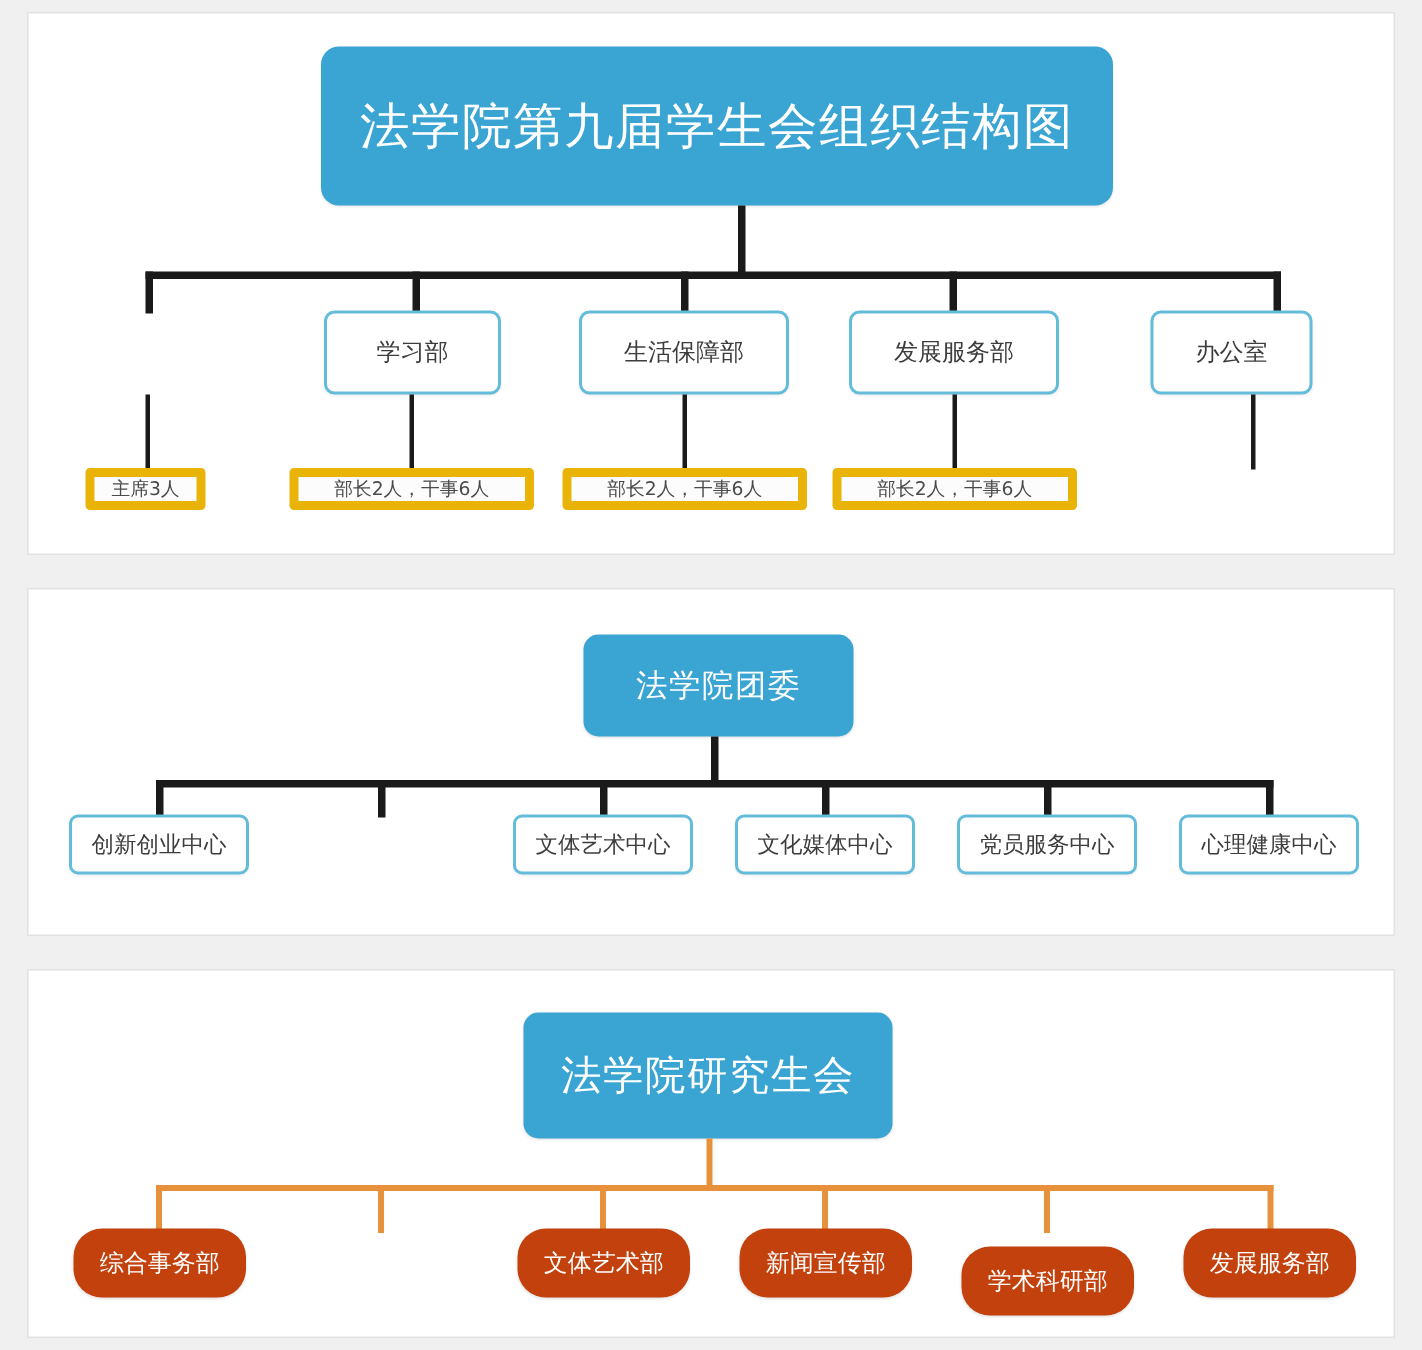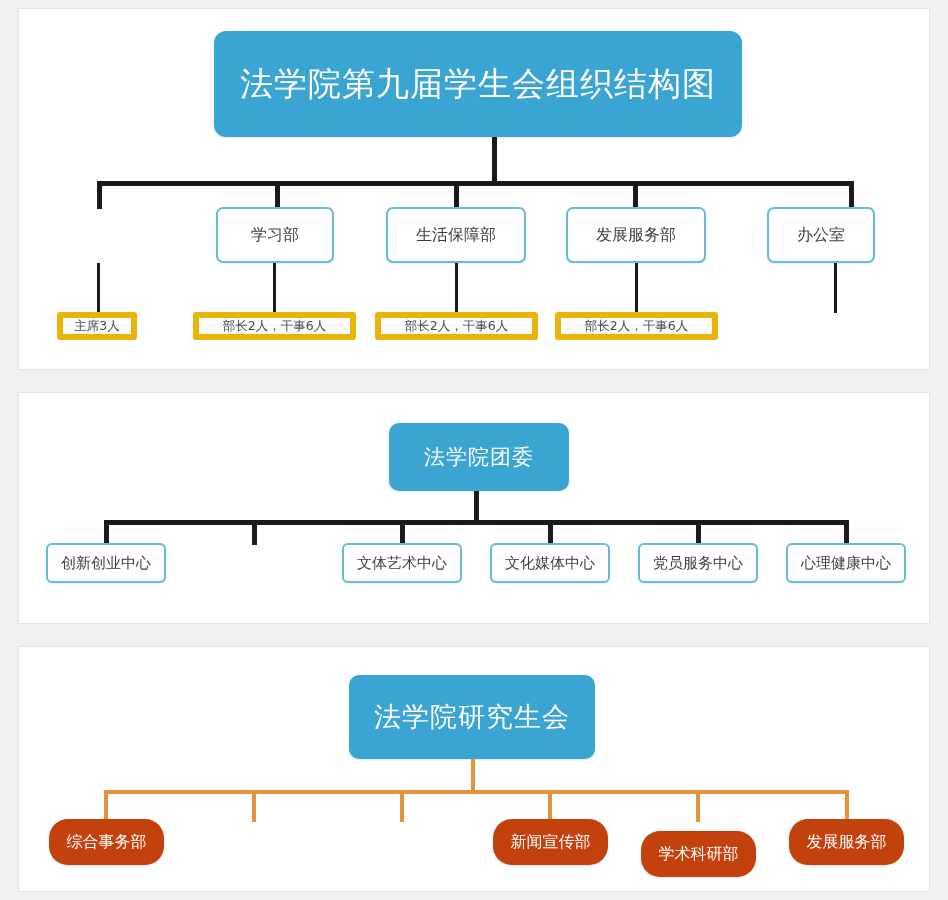--- a/index.html
+++ b/index.html
@@ -219,20 +219,23 @@
     <div class="line orange" style="left:85px;  top:143px; width:4px; height:32px;"></div>
     <div class="line orange" style="left:233px; top:143px; width:4px; height:32px;"></div>
     <div class="line orange" style="left:381px; top:143px; width:4px; height:32px;"></div>
     <div class="line orange" style="left:529px; top:143px; width:4px; height:32px;"></div>
     <div class="line orange" style="left:677px; top:143px; width:4px; height:32px;"></div>
     <div class="line orange" style="left:826px; top:143px; width:4px; height:32px;"></div>
 
     <div class="node-filled" style="left:30px; width:115px;">
       <span>综合事务部</span>
     </div>
+    <div class="node-filled" style="left:326px; width:115px;">
+      <span>文体艺术部</span>
+    </div>
     <div class="node-filled" style="left:474px; width:115px;">
       <span>新闻宣传部</span>
     </div>
     <div class="node-filled" style="left:622px; width:115px;margin-top:12px;">
       <span>学术科研部</span>
     </div>
     <div class="node-filled" style="left:770px; width:115px;">
       <span>发展服务部</span>
     </div>
   </div>

